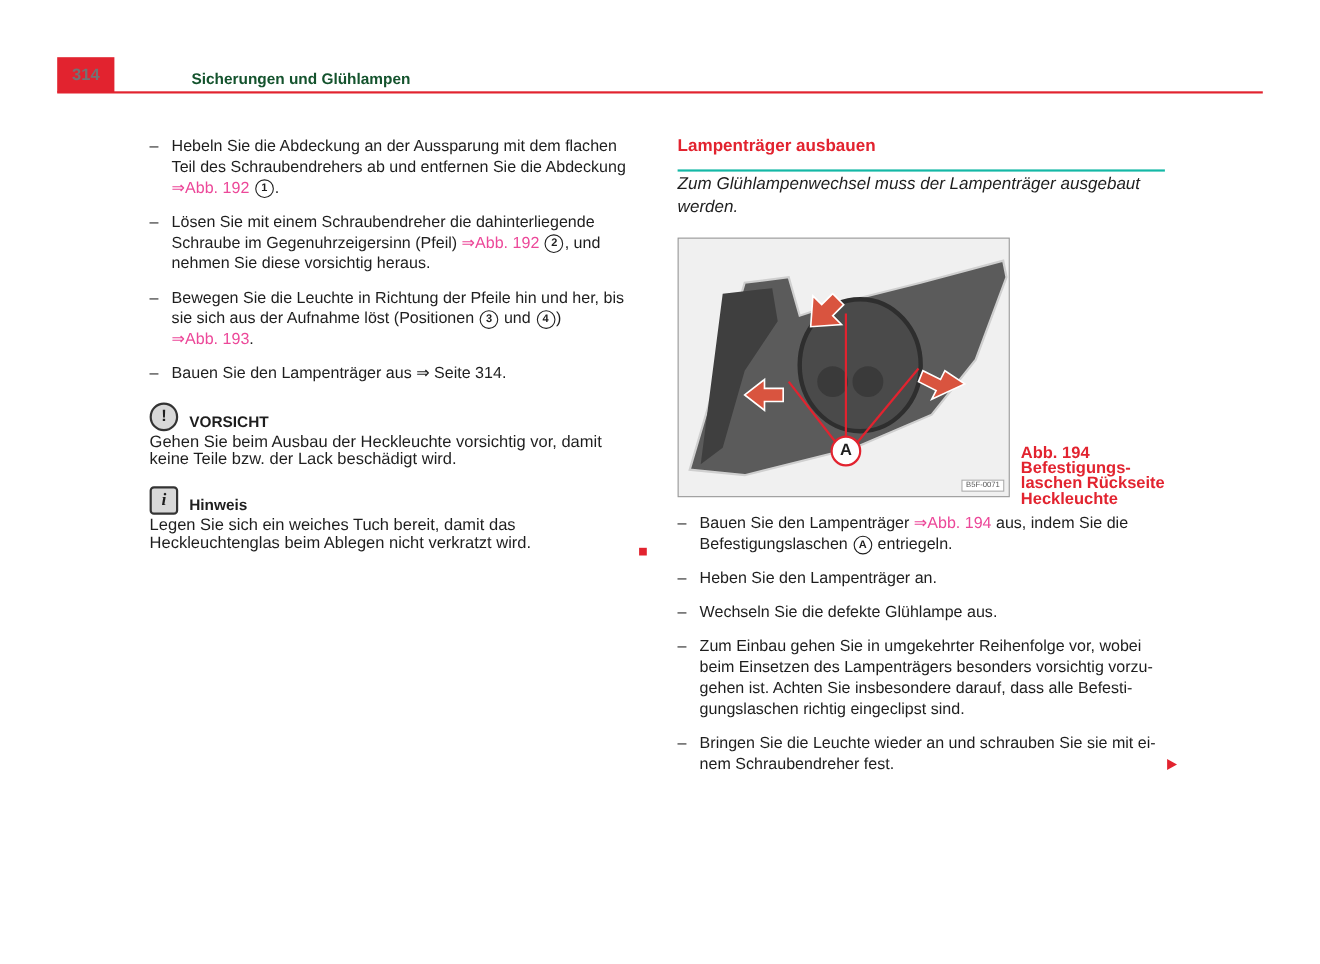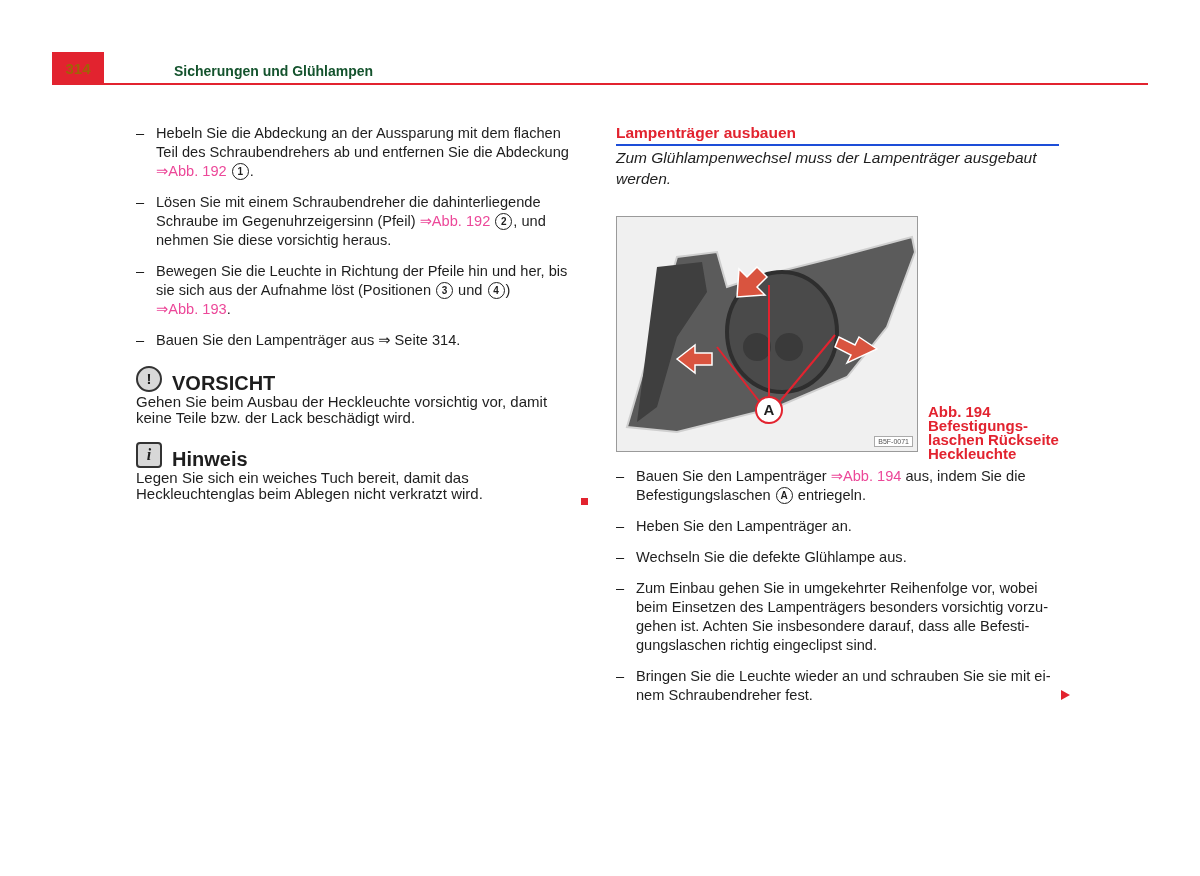--- a/index.html
+++ b/index.html
@@ -1,46 +1,46 @@
 <!DOCTYPE html>
 <html><head>
 <meta charset="utf-8">
 <style>
   html, body { margin:0; padding:0; background:#ffffff; }
   body { width:1200px; height:876px; position:relative; overflow:hidden;
          font-family:"Liberation Sans", sans-serif; color:#1e1e1e; }
   .hdr-box { position:absolute; left:52px; top:52px; width:52px; height:32px; background:#e2232f; }
-  .hdr-num { position:absolute; left:52px; top:60px; width:52px; text-align:center; color:#a16207;
+  .hdr-num { position:absolute; left:52px; top:60px; width:52px; text-align:center; color:#737373;
              font-size:15px; font-weight:bold; }
   .hdr-title { position:absolute; left:136px; top:63px; font-size:14px; font-weight:bold; color:#14532d;margin-left:38px; }
   .hdr-line { position:absolute; left:52px; top:83px; width:1096px; height:2px; background:#e2232f; }
 
   .col { position:absolute; }
   .left { left:136px; top:124px; width:440px; }
   .right { left:616px; top:124px; width:444px; }
 
   .item { position:relative; padding-left:20px; font-size:14.6px; line-height:19px; margin-bottom:12px; }
   .item .dash { position:absolute; left:0; top:0; }
   .ref { color:#ec4899; }
   .circ { display:inline-block; width:15px; height:15px; border:1.5px solid #1e1e1e; border-radius:50%;
           font-size:10px; font-weight:bold; text-align:center; line-height:15px; vertical-align:1px; margin:0 1px; }
 
   .notice { margin-top:16px; }
   .notice-head { display:flex; align-items:center; gap:10px; height:26px; }
-  .notice-title { font-size:20px; font-weight:bold; margin-top:8px; }
+  .notice-title { font-size:14px; font-weight:bold; margin-top:8px; }
   .notice-text { font-size:15px; line-height:16px; margin-top:2px; }
   .warn-icon { width:22px; height:22px; border:2px solid #333; border-radius:50%; background:#d8d8d8;
                text-align:center; font-weight:bold; font-size:15px; line-height:22px; }
   .info-icon { width:22px; height:22px; border:2px solid #333; border-radius:4px; background:#d8d8d8;
                text-align:center; font-weight:bold; font-style:italic; font-size:16px; line-height:22px;
                font-family:"Liberation Serif", serif; }
   .end-square { position:absolute; left:581px; top:498px; width:7px; height:7px; background:#e2232f; }
 
-  .sec-title { font-size:15.5px; font-weight:bold; color:#e2232f; padding-bottom:2px;
-               border-bottom:2px solid #1d4ed8; width:443px; }
+  .sec-title { font-size:15.5px; font-weight:bold; color:#e2232f; padding-bottom:12px;
+               border-bottom:2px solid #14b8a6; width:443px; }
   .intro { font-style:italic; font-size:15.5px; line-height:21px; margin-top:1px; }
 
   .figure { position:absolute; left:616px; top:216px; width:300px; height:234px;
             border:1px solid #9a9a9a; background:#f0f0f0; }
   .fig-label { position:absolute; right:4px; bottom:4px; font-size:7px; color:#555;
                border:1px solid #aaa; background:#fff; padding:1px 3px; }
   .caption { position:absolute; left:928px; top:405px; width:135px; font-size:15px; line-height:14px;
              font-weight:bold; color:#e2232f; }
 
   .right-list { position:absolute; left:616px; top:467px; width:444px; }

